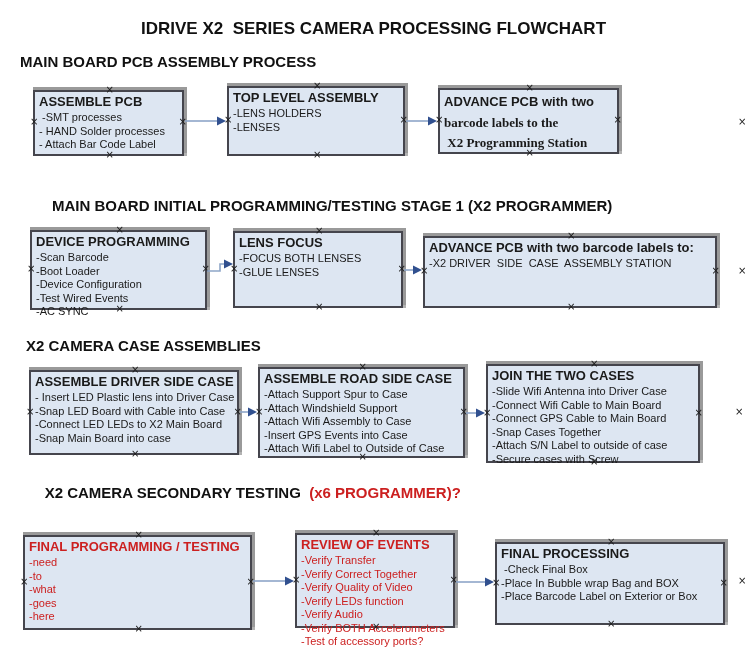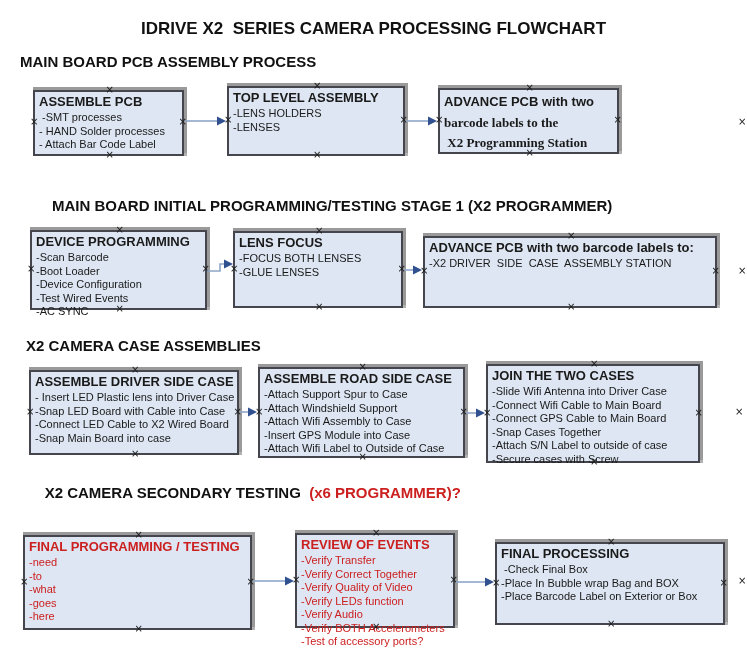--- a/index.html
+++ b/index.html
@@ -131,36 +131,36 @@
 
   <div class="flow-box" style="left:29px;top:370px;width:210px;height:85px;">
     <span class="handle h-top">×</span>
     <span class="handle h-bottom">×</span>
     <span class="handle h-left">×</span>
     <span class="handle h-right">×</span>
     <div class="box-title">ASSEMBLE DRIVER SIDE CASE</div>
     <div class="box-items">
         <div class="box-item">- Insert LED Plastic lens into Driver Case</div>
         <div class="box-item">-Snap LED Board with Cable into Case</div>
-        <div class="box-item">-Connect LED Cable to X2 Wired Board</div>
+        <div class="box-item">-Connect LED LEDs to X2 Main Board</div>
         <div class="box-item">-Snap Main Board into case</div>
       </div>
   </div>
 
   <div class="flow-box" style="left:258px;top:367px;width:207px;height:91px;">
     <span class="handle h-top">×</span>
     <span class="handle h-bottom">×</span>
     <span class="handle h-left">×</span>
     <span class="handle h-right">×</span>
     <div class="box-title">ASSEMBLE ROAD SIDE CASE</div>
     <div class="box-items">
         <div class="box-item">-Attach Support Spur to Case</div>
         <div class="box-item">-Attach Windshield Support</div>
         <div class="box-item">-Attach Wifi Assembly to Case</div>
-        <div class="box-item">-Insert GPS Module into Case</div>
+        <div class="box-item">-Insert GPS Events into Case</div>
         <div class="box-item">-Attach Wifi Label to Outside of Case</div>
       </div>
   </div>
 
   <div class="flow-box" style="left:486px;top:364px;width:214px;height:99px;">
     <span class="handle h-top">×</span>
     <span class="handle h-bottom">×</span>
     <span class="handle h-left">×</span>
     <span class="handle h-right">×</span>
     <div class="box-title">JOIN THE TWO CASES</div>

